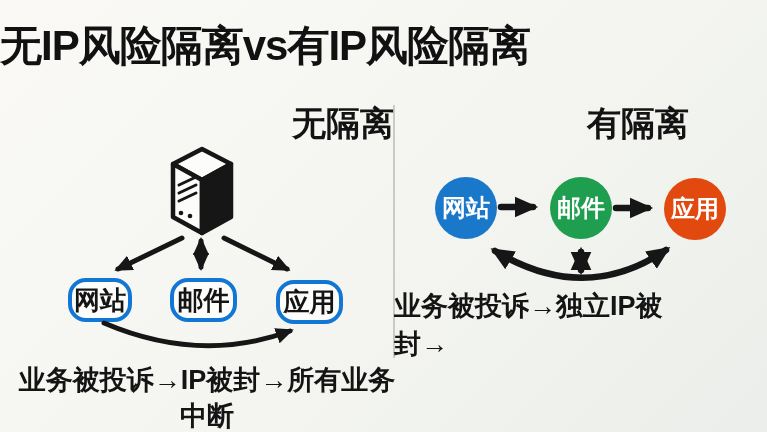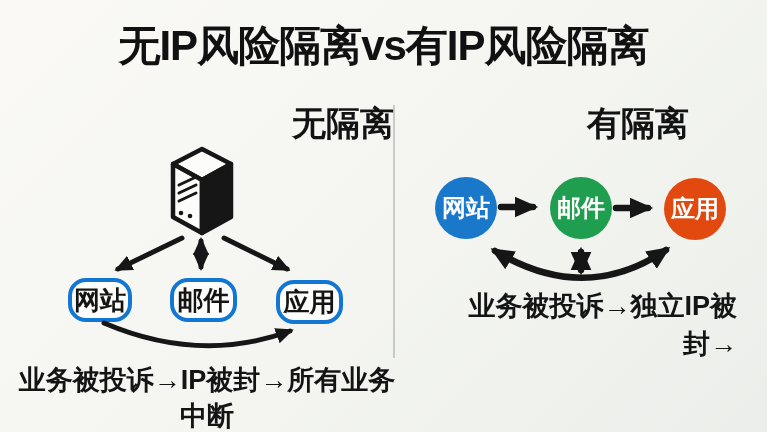--- a/index.html
+++ b/index.html
@@ -6,21 +6,20 @@
   .stage{
     position:relative;
     width:767px;height:432px;
     overflow:hidden;
     background:linear-gradient(135deg,#faf9f6 0%,#f4f5f1 55%,#ebeeea 100%);
     font-family:"Liberation Sans","DejaVu Sans",sans-serif;
     color:#161616;
   }
   .title{
     position:absolute;top:18px;left:0;width:767px;
-    text-align:center;
     font-size:42px;font-weight:bold;letter-spacing:-1px;
     margin:0;color:#111;
   }
   .panel{position:absolute;top:0;height:432px;}
   .panel.left{left:0;width:394px;}
   .panel.right{left:394px;width:295px;}
   .heading{
     position:absolute;top:101px;left:0;width:100%;
     text-align:right;font-size:34px;font-weight:bold;margin:0;color:#131313;
   }
@@ -46,21 +45,21 @@
   .circle.c1{left:435px;top:177px;}
   .circle.c2{left:550px;top:177px;}
   .circle.c3{left:664px;top:178px;}
   .caption{font-weight:bold;color:#141414;}
   .caption.left-cap{
     position:absolute;top:362px;left:10px;width:100%;
     text-align:center;font-size:27px;letter-spacing:0;
   }
   .caption.right-cap{
     position:absolute;top:287px;left:0;width:100%;
-    text-align:right;font-size:27px;line-height:38px;padding-left:48px;
+    text-align:left;font-size:27px;line-height:38px;
   }
   .cap-line{display:block;}
   .overlay{position:absolute;left:0;top:0;pointer-events:none;}
 </style>
 </head>
 <body>
 
 <div class="stage">
 
   <h1 class="title">无IP风险隔离vs有IP风险隔离</h1>

